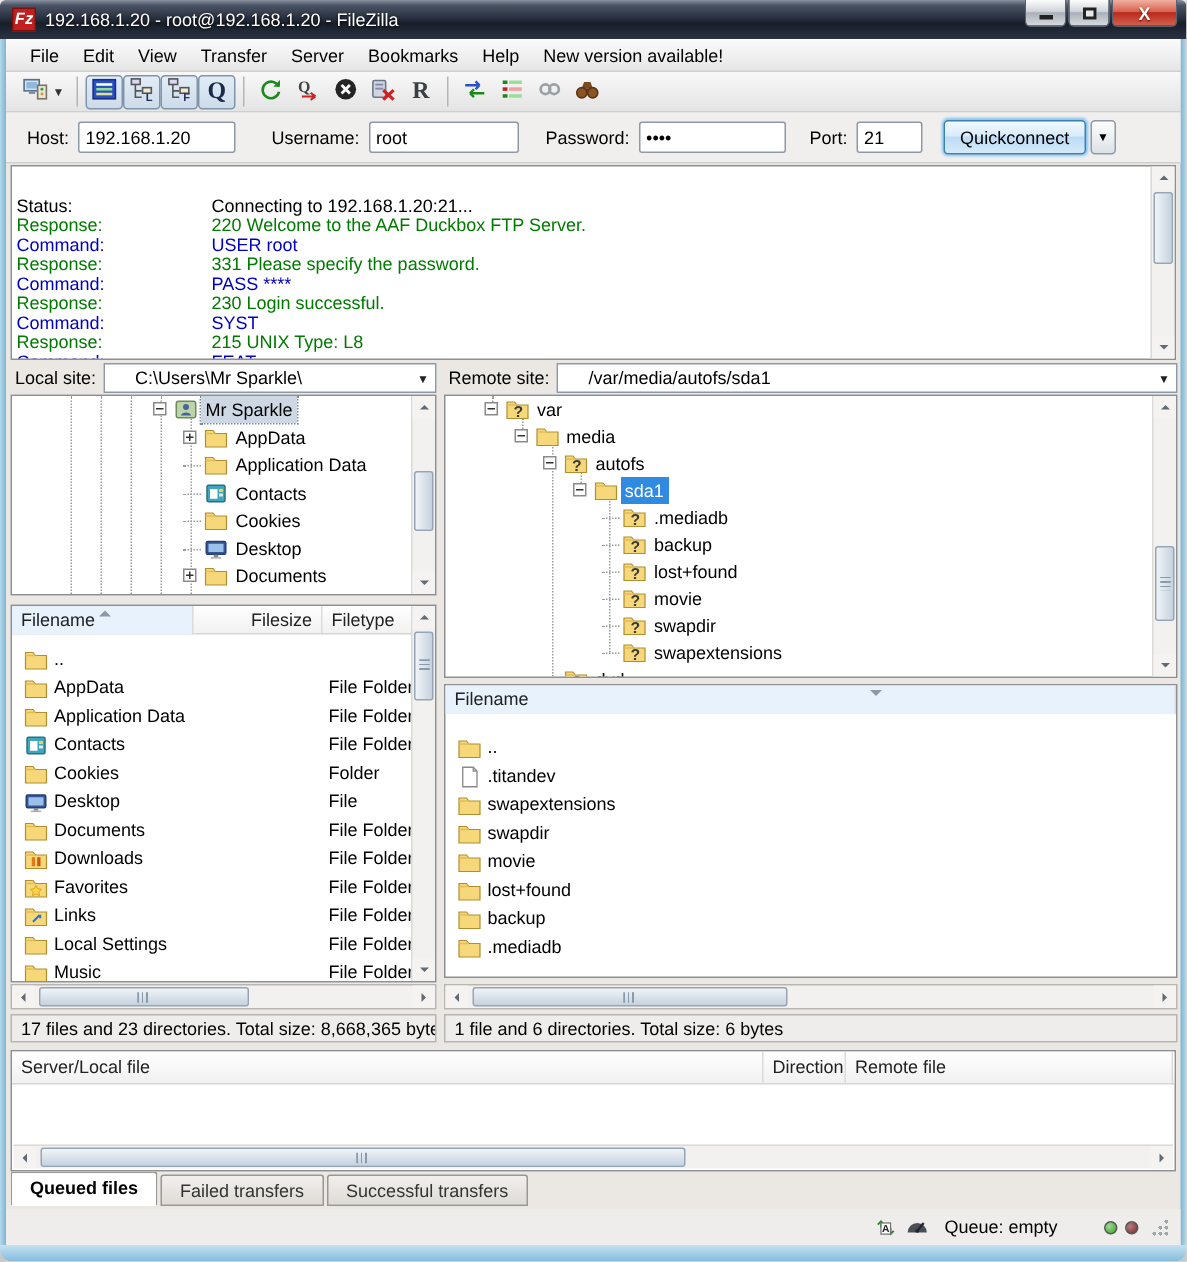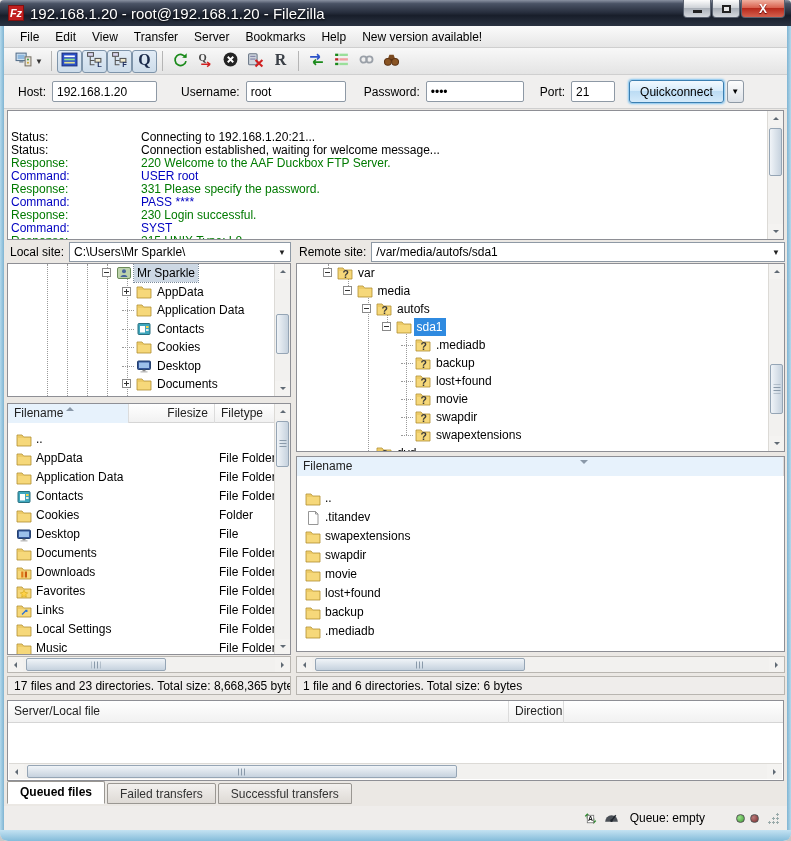--- a/index.html
+++ b/index.html
@@ -8,21 +8,21 @@
 
   #window { position:relative; width:791px; height:841px; margin:0 auto; overflow:hidden;
             background:#ebe8e4; border-radius:0 0 8px 8px; }
 
   
   .titlebar { position:absolute; left:0; top:0; width:791px; height:26px;
     background:linear-gradient(180deg,#8a92a2 0%,#4a5365 14%,#272e3d 48%,#181e2a 60%,#2b3342 100%);
     display:flex; align-items:center; border-radius:4px 4px 0 0; }
   .logo { width:16px; height:16px; margin:0 6px 0 8px; background:#c02020; border:1px solid #801010;
           color:#fff; font-weight:bold; font-style:italic; font-size:11px; line-height:14px; text-align:center; }
-  .title-text { color:#fff; font-size:15px; text-shadow:0 1px 2px #000; }
+  .title-text { color:#fff; font-size:12px; text-shadow:0 1px 2px #000; }
   .win-btns { position:absolute; right:6px; top:0; display:flex; }
   .win-btn { height:18px; border:1px solid #5a6270; border-top:none; border-radius:0 0 4px 4px;
     background:linear-gradient(180deg,#fdfdfd,#cfd3d8 45%,#aab0b8 50%,#d7dadf); display:flex;
     align-items:center; justify-content:center; margin-left:1px; }
   .win-btn.min,.win-btn.max { width:28px; }
   .win-btn.close { width:44px; background:linear-gradient(180deg,#f0b0a0,#d96250 45%,#b82a1c 50%,#d4604e); }
   .glyph-min { width:9px; height:3px; background:#222; margin-top:6px; }
   .glyph-max { width:9px; height:8px; border:2px solid #222; background:#e8e8e8; }
   .glyph-close { color:#fff; font-weight:bold; font-size:12px; text-shadow:0 1px 1px #600; }
 
@@ -69,21 +69,21 @@
   .log-line.status  { color:#000; }
   .log-line.command { color:var(--log-command); }
   .log-line.response{ color:var(--log-response); }
 
   
   .site-bar { position:absolute; top:242px; height:20px; display:flex; align-items:center; }
   .site-bar.local { left:7px; width:284px; }
   .site-bar.remote { left:296px; width:489px; }
   .site-label { padding:0 5px 0 3px; white-space:nowrap; }
   .combo { flex:1; height:20px; background:#fff; border:1px solid #8e99a5; display:flex;
-    align-items:center; padding-left:4px; position:relative; }
+    align-items:center; padding-left:20px; position:relative; }
   .combo .arrow { position:absolute; right:4px; font-size:8px; color:#222; }
 
   
   .pane { position:absolute; background:#fff; border:1px solid #8e8f95; overflow:hidden; }
   #local-tree  { left:7px;  top:263px; width:284px; height:134px; }
   #remote-tree { left:296px; top:263px; width:489px; height:189px; }
   #local-list  { left:7px;  top:403px; width:284px; height:252px; }
   #remote-list { left:296px; top:456px; width:489px; height:196px; }
 
   .guide { position:absolute; width:0; border-left:1px dotted #9a9a9a; }
@@ -320,21 +320,20 @@
     <input class="qc-input" style="width: 98px;" value="••••">
     <span class="qc-label" style="margin-left:16px">Port:</span>
     <input class="qc-input" style="width: 44px;" value="21">
     <button class="qc-btn">Quickconnect</button>
     <button class="qc-drop">▼</button>
   </div>
 
   <div class="log" id="log">
 
   <div class="log-line status"><span class="log-type">Status:</span><span class="log-msg">Connecting to 192.168.1.20:21...</span></div>
-      <div class="log-line status"><span class="log-type">Status:</span><span class="log-msg">Connection established, waiting for welcome message...</span></div>
       <div class="log-line response"><span class="log-type">Response:</span><span class="log-msg">220 Welcome to the AAF Duckbox FTP Server.</span></div>
       <div class="log-line command"><span class="log-type">Command:</span><span class="log-msg">USER root</span></div>
       <div class="log-line response"><span class="log-type">Response:</span><span class="log-msg">331 Please specify the password.</span></div>
       <div class="log-line command"><span class="log-type">Command:</span><span class="log-msg">PASS ****</span></div>
       <div class="log-line response"><span class="log-type">Response:</span><span class="log-msg">230 Login successful.</span></div>
       <div class="log-line command"><span class="log-type">Command:</span><span class="log-msg">SYST</span></div>
       <div class="log-line response"><span class="log-type">Response:</span><span class="log-msg">215 UNIX Type: L8</span></div>
       <div class="log-line command"><span class="log-type">Command:</span><span class="log-msg">FEAT</span></div>
       <div class="vsb">
       <span class="arr" style="top:0;left:0">
@@ -772,20 +771,21 @@
       </span>
   </div>
 
   <div class="dir-status" id="local-status">17 files and 23 directories. Total size: 8,668,365 bytes</div>
   <div class="dir-status" id="remote-status">1 file and 6 directories. Total size: 6 bytes</div>
 
   <div class="pane" id="queue">
     <div class="list-header" id="queue-header">
         <div class="q-hcell" style="left: 0px; width: 501px;">Server/Local file</div>
         <div class="q-hcell" style="left: 501px; width: 55px;">Direction</div>
+        <div class="q-hcell" style="left: 556px; width: 218px;">Remote file</div>
       </div>
     <div class="hsb" id="queue-hsb">
       <span class="arr" style="left:0;top:0">
           <i class="tri left"></i>
         </span>
       <span class="thumb-h" style="left:18px;width:430px">
           <span class="grip"></span>
         </span>
       <span class="arr" style="right:0;top:0">
           <i class="tri right"></i>

